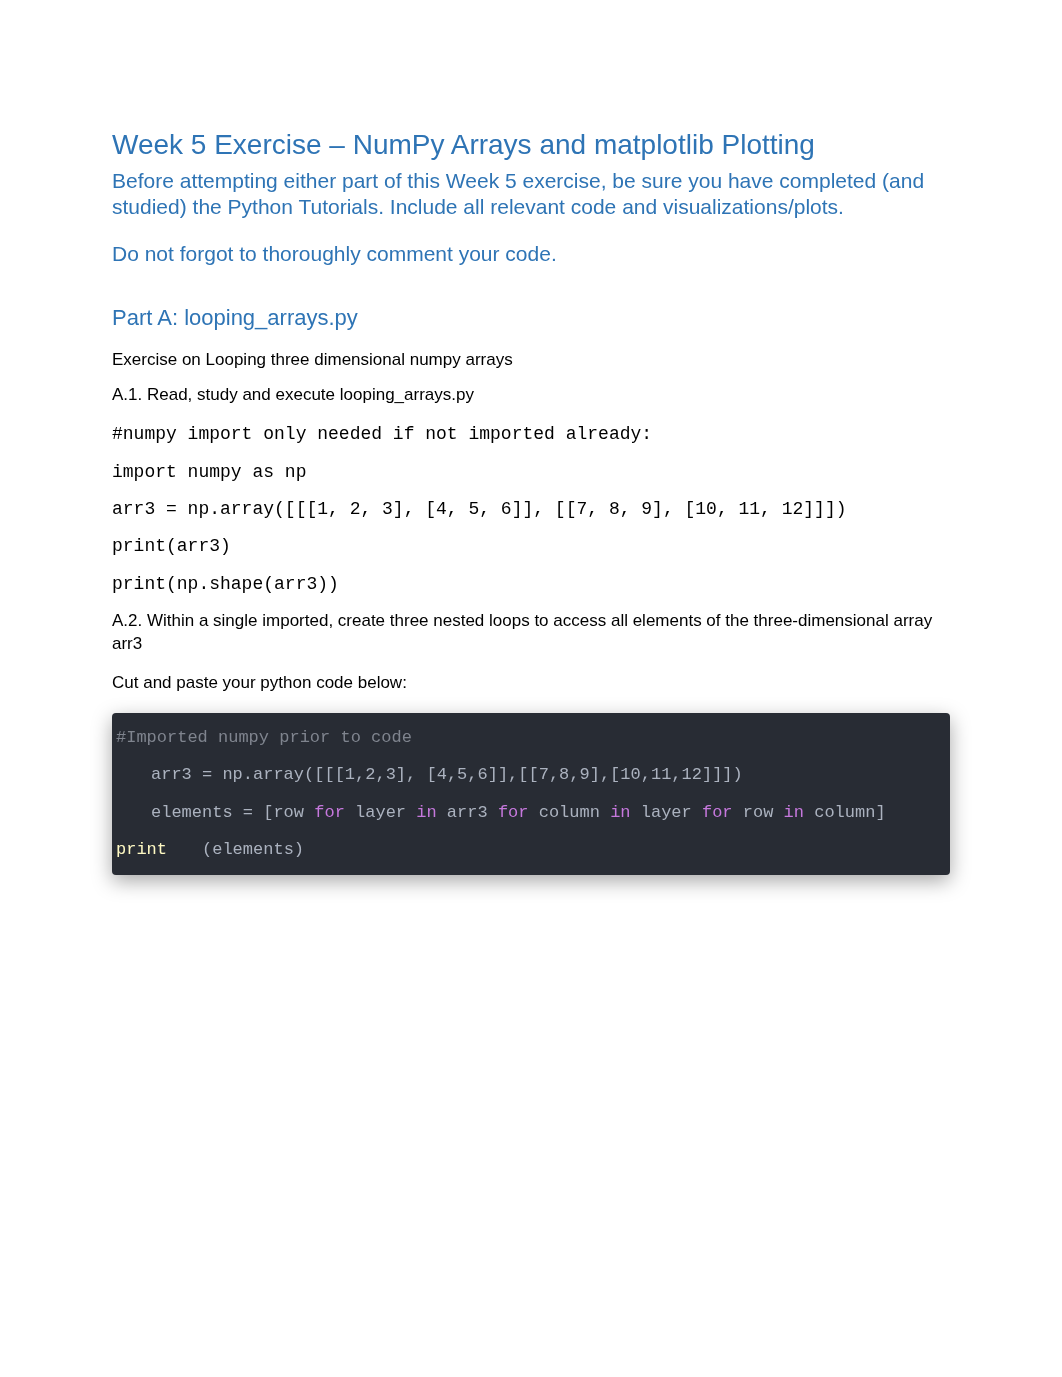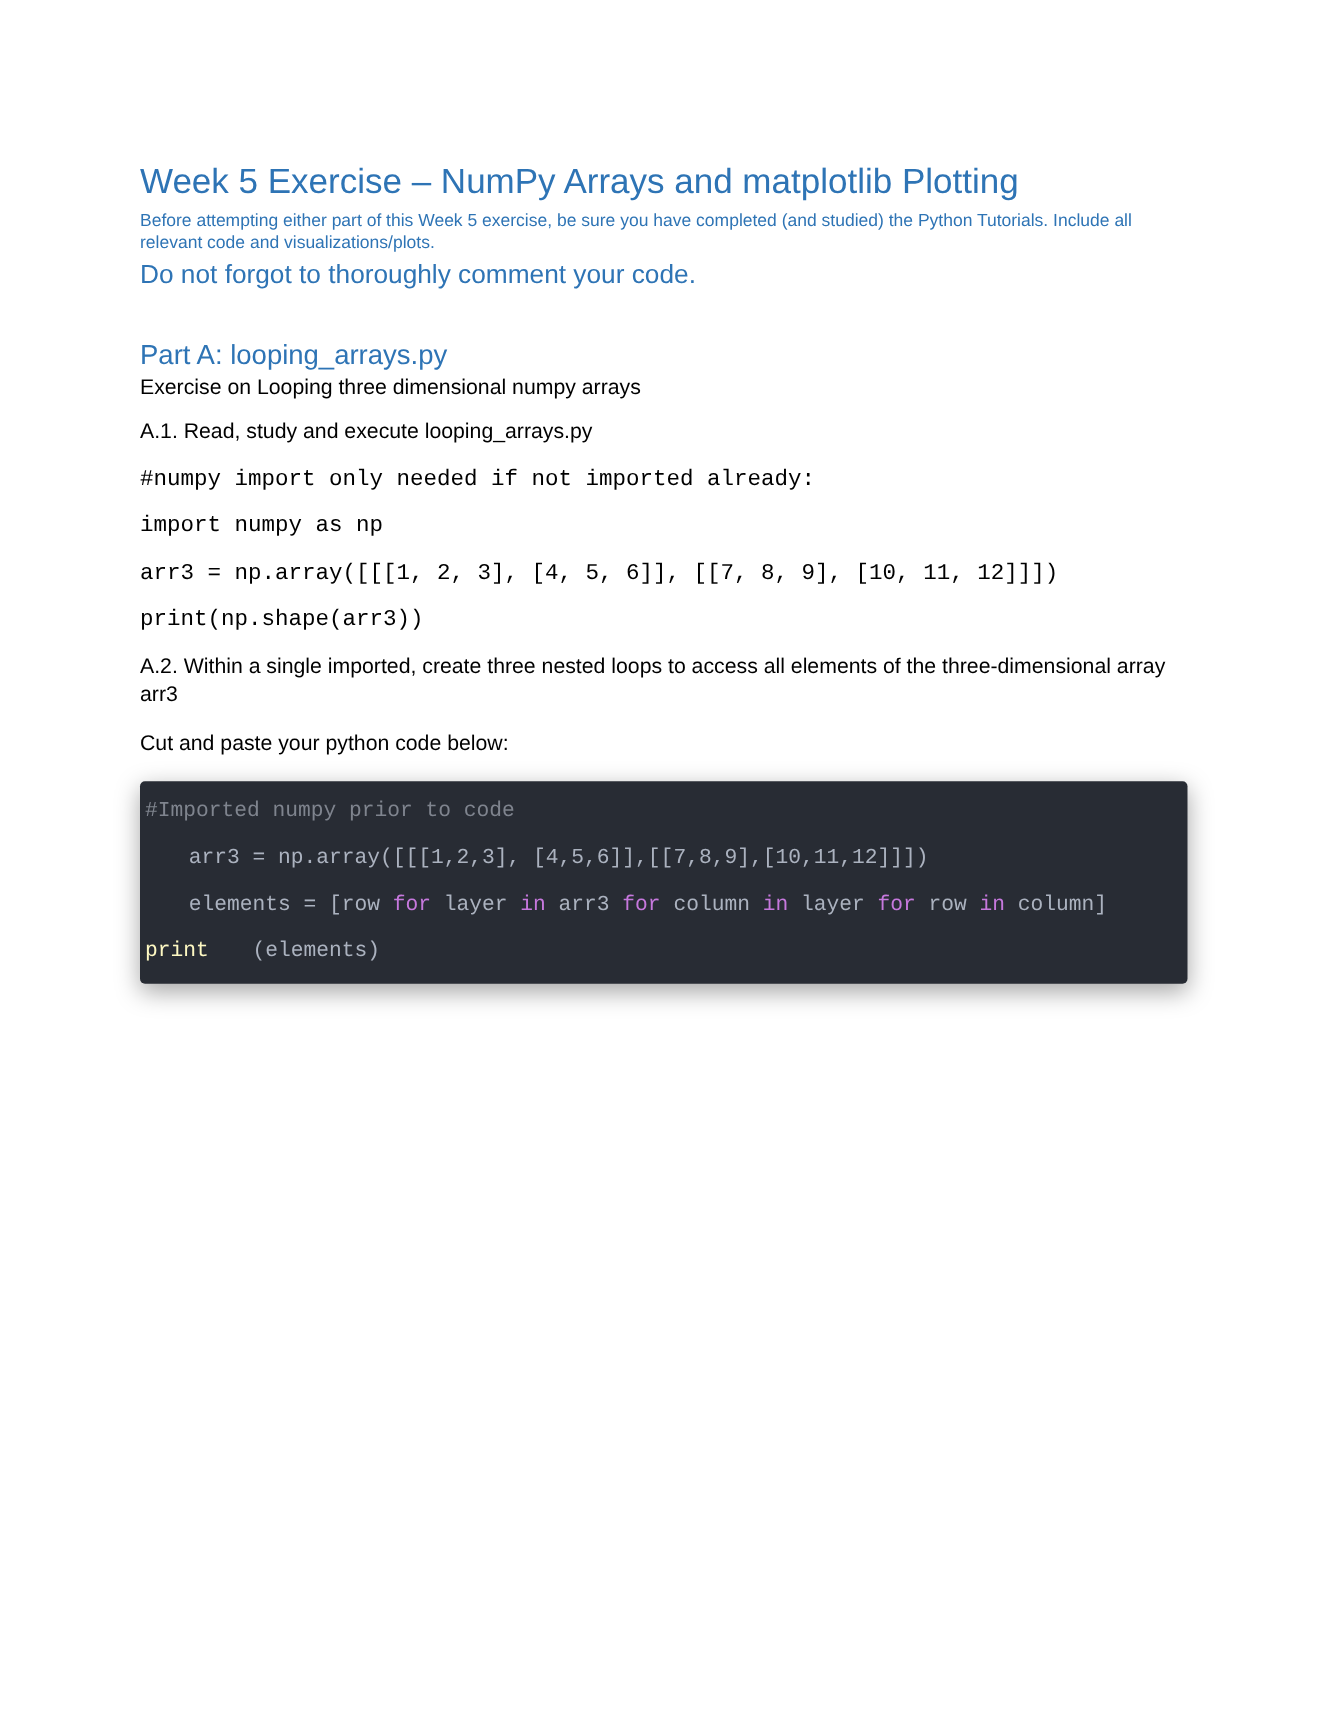--- a/index.html
+++ b/index.html
@@ -17,35 +17,35 @@
   .title {
     color: #2e74b5;
     font-size: 28px;
     font-weight: 400;
     line-height: 1.2;
     margin: 0 0 6px 0;
     font-family: "Calibri Light", "Segoe UI", Arial, sans-serif;
   }
   .intro {
     color: #2e74b5;
-    font-size: 14px;
+    font-size: 21px;
     line-height: 1.25;
-    margin: 0 0 4px 0;
+    margin: 0 0 21px 0;
   }
   .intro2 {
     color: #2e74b5;
     font-size: 21px;
     line-height: 1.25;
     margin: 0 0 38px 0;
   }
   .part-heading {
     color: #2e74b5;
     font-size: 22px;
     font-weight: 400;
-    margin: 0 0 2px 0;
+    margin: 0 0 18px 0;
     font-family: "Calibri Light", "Segoe UI", Arial, sans-serif;
   }
   .body-text {
     font-size: 17px;
     line-height: 1.35;
     margin: 0 0 16px 0;
     color: #000;
   }
   .body-text.tight { margin-bottom: 12px; }
   .mono {
@@ -84,20 +84,21 @@
   <p class="intro2">Do not forgot to thoroughly comment your code.</p>
 
   <h2 class="part-heading">Part A: looping_arrays.py</h2>
   <p class="body-text tight">Exercise on Looping three dimensional numpy arrays</p>
 
   <p class="body-text">A.1. Read, study and execute looping_arrays.py</p>
 
   <p class="mono">#numpy import only needed if not imported already:</p>
   <p class="mono">import numpy as np</p>
   <p class="mono">arr3 = np.array([[[1, 2, 3], [4, 5, 6]], [[7, 8, 9], [10, 11, 12]]])</p>
+  <p class="mono">print(arr3)</p>
   <p class="mono">print(np.shape(arr3))</p>
 
   <p class="body-text">A.2. Within a single imported, create three nested loops to access all elements of the three-dimensional array arr3</p>
 
   <p class="body-text">Cut and paste your python code below:</p>
 
   <div class="code-block"><span class="c-comment">#Imported numpy prior to code</span>
 <span class="c-default"><span>arr3 = np.array([[[</span><span>1</span><span>,</span><span>2</span><span>,</span><span>3</span><span>], [</span><span>4</span><span>,</span><span>5</span><span>,</span><span>6</span><span>]],[[</span><span>7</span><span>,</span><span>8</span><span>,</span><span>9</span><span>],[</span><span>10</span><span>,</span><span>11</span><span>,</span><span>12</span><span>]]])</span></span>
 <span class="c-default"><span>elements = [row </span><span class="c-keyword">for</span><span> layer </span><span class="c-keyword">in</span><span> arr3 </span><span class="c-keyword">for</span><span> column </span><span class="c-keyword">in</span><span> layer </span><span class="c-keyword">for</span><span> row </span><span class="c-keyword">in</span><span> column]</span></span>
 <span><span class="c-builtin">print</span><span class="c-default">(elements)</span></span></div>

